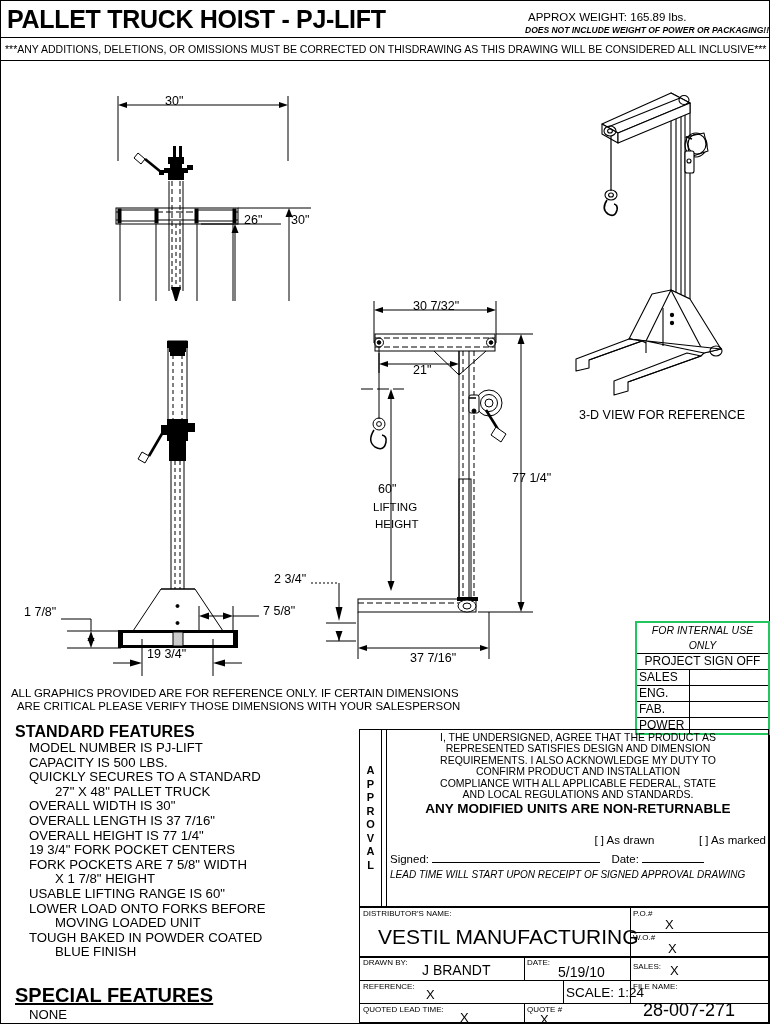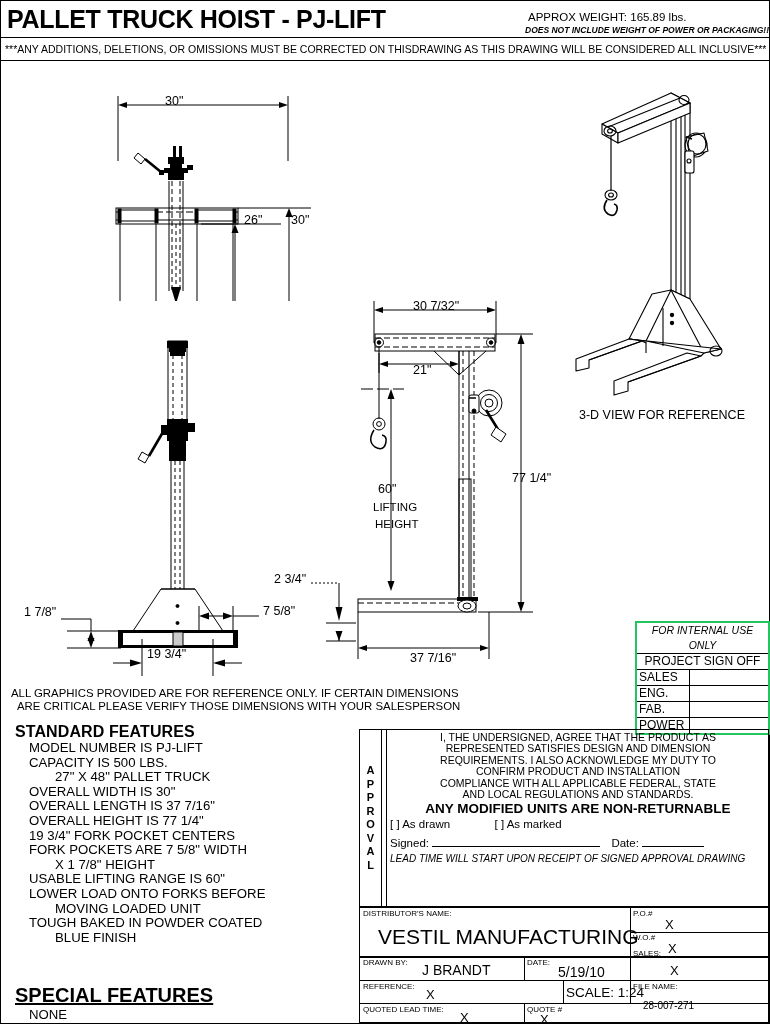--- a/index.html
+++ b/index.html
@@ -67,21 +67,21 @@
   }
   #appr-div{left:26px;top:0;width:1px;height:100%;background:#000;}
   #appr-body{left:30px;top:2px;width:376px;}
   #appr-para{
     text-align:center;font-size:10.5px;line-height:11.4px;
   }
   #appr-bold{
     text-align:center;font-size:13.5px;font-weight:bold;margin-top:1px;
   }
   #appr-checks{
-    text-align:left;font-size:11.5px;margin-top:2px;
+    text-align:right;font-size:11.5px;margin-top:18px;
   }
   #appr-checks span{display:inline-block;}
   .sigrow{font-size:11.5px;margin-top:5px;position:relative;height:15px;}
   .sigline{display:inline-block;border-bottom:1px solid #000;height:11px;}
   #appr-lead{
     font-size:10px;font-style:italic;margin-top:3px;
     border-top:0;
   }
 
   
@@ -399,20 +399,21 @@
 
   <div class="abs" id="graphicsnote">
     <div class="nb">ALL GRAPHICS PROVIDED ARE FOR REFERENCE ONLY. IF CERTAIN DIMENSIONS</div>
     <div class="nb" style="padding-left:6px;">ARE CRITICAL PLEASE VERIFY THOSE DIMENSIONS WITH YOUR SALESPERSON</div>
   </div>
 
   <div class="abs" id="stdfeat">
     <div class="h nb">STANDARD FEATURES</div>
     <div class="l nb">MODEL NUMBER IS PJ-LIFT</div>
     <div class="l nb">CAPACITY IS 500 LBS.</div>
+    <div class="l nb">QUICKLY SECURES TO A STANDARD</div>
     <div class="l ind nb">27" X 48" PALLET TRUCK</div>
     <div class="l nb">OVERALL WIDTH IS 30"</div>
     <div class="l nb">OVERALL LENGTH IS 37 7/16"</div>
     <div class="l nb">OVERALL HEIGHT IS 77 1/4"</div>
     <div class="l nb">19 3/4" FORK POCKET CENTERS</div>
     <div class="l nb">FORK POCKETS ARE 7 5/8" WIDTH</div>
     <div class="l ind nb">X 1 7/8" HEIGHT</div>
     <div class="l nb">USABLE LIFTING RANGE IS 60"</div>
     <div class="l nb">LOWER LOAD ONTO FORKS BEFORE</div>
     <div class="l ind nb">MOVING LOADED UNIT</div>
@@ -510,30 +511,30 @@
 
     <div class="tb-key nb" style="left:273px;top:25px;">W.O.#</div>
     <div class="tb-vs nb" style="left:308px;top:33px;font-size:13px;">X</div>
 
     <div class="tb-key nb" style="left:3px;top:50px;">DRAWN BY:</div>
     <div class="tb-val nb" style="left:62px;top:54px;">J BRANDT</div>
 
     <div class="tb-key nb" style="left:167px;top:50px;">DATE:</div>
     <div class="tb-val nb" style="left:198px;top:56px;">5/19/10</div>
 
-    <div class="tb-key nb" style="left:273px;top:41px;">SALES:</div>
+    <div class="tb-key nb" style="left:273px;top:54px;">SALES:</div>
     <div class="tb-vs nb" style="left:310px;top:55px;font-size:13px;">X</div>
 
     <div class="tb-key nb" style="left:3px;top:74px;">REFERENCE:</div>
     <div class="tb-vs nb" style="left:66px;top:79px;font-size:13px;">X</div>
 
     <div class="tb-vs nb" style="left:206px;top:77px;font-size:13.5px;">SCALE: 1:24</div>
 
     <div class="tb-key nb" style="left:273px;top:74px;">FILE NAME:</div>
-    <div class="tb-val nb" style="left:283px;top:92px;font-size:10px;">28-007-271</div>
+    <div class="tb-val nb" style="left:283px;top:92px;font-size:18px;">28-007-271</div>
 
     <div class="tb-key nb" style="left:3px;top:97px;">QUOTED LEAD TIME:</div>
     <div class="tb-vs nb" style="left:100px;top:102px;font-size:13px;">X</div>
 
     <div class="tb-key nb" style="left:167px;top:97px;">QUOTE #</div>
     <div class="tb-vs nb" style="left:180px;top:104px;font-size:13px;">X</div>
   </div>
 
 </div>
 

